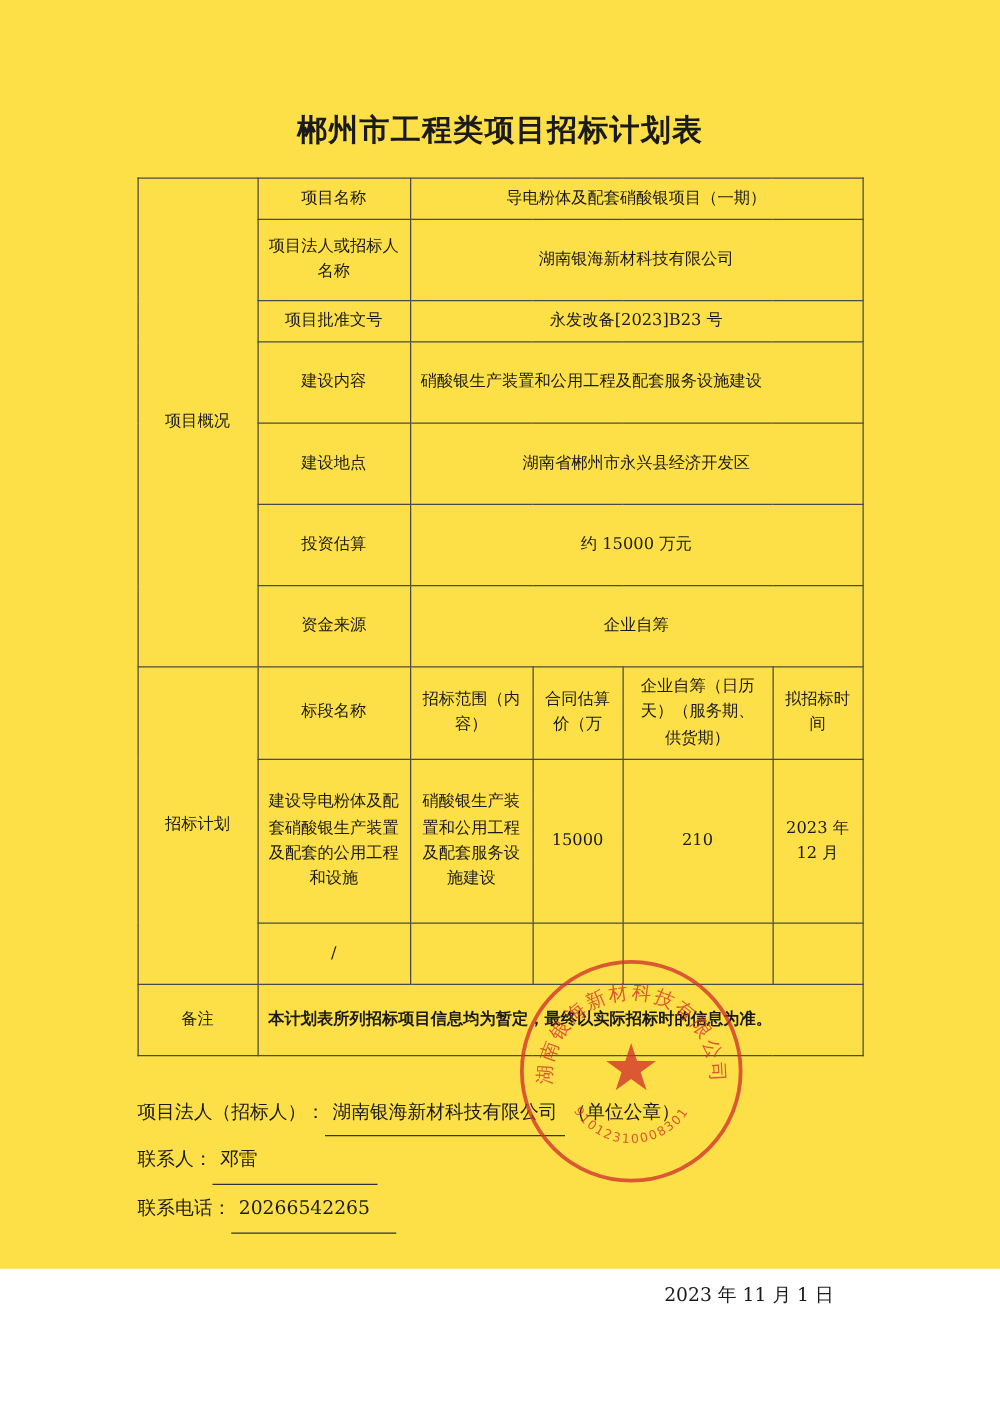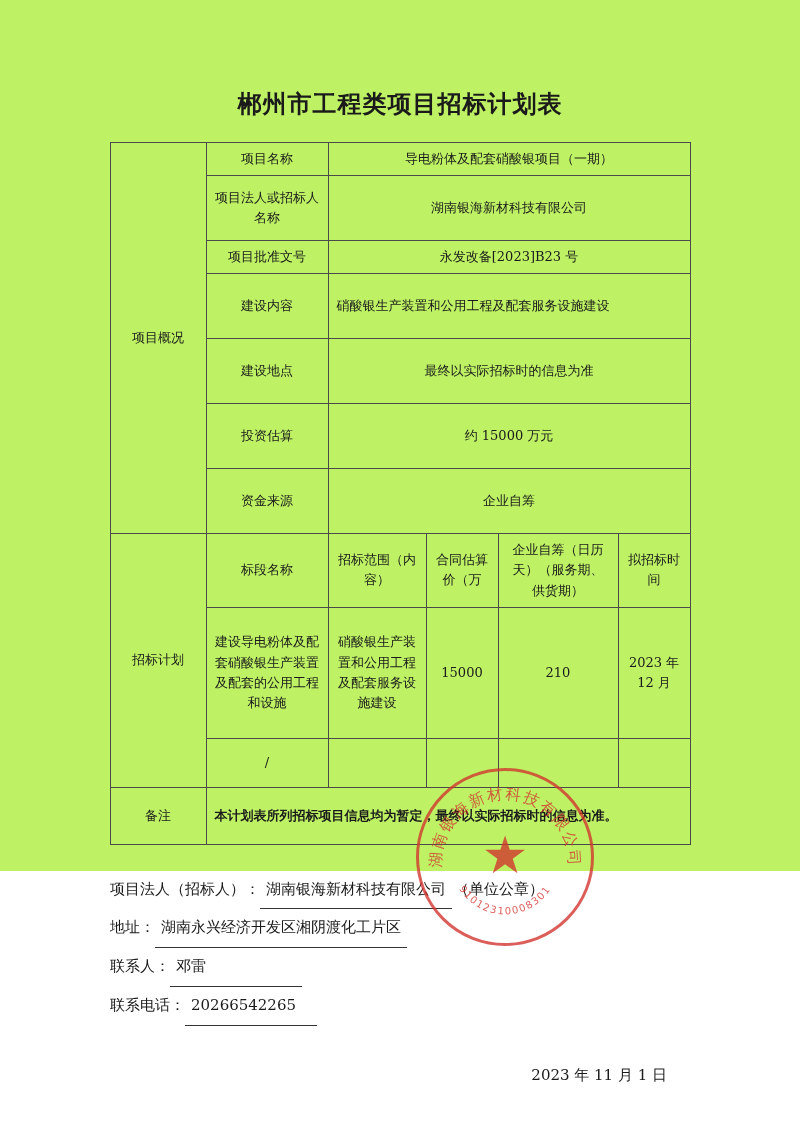--- a/index.html
+++ b/index.html
@@ -11,22 +11,22 @@
     width: 800px;
     height: 1129px;
     position: relative;
     font-family: "DejaVu Serif", "Liberation Serif", serif;
     color: #1a1a1a;
     overflow: hidden;
   }
   .page {
     position: relative;
     width: 800px;
-    height: 871px;
-    background: #bef264;
+    height: 1015px;
+    background: #fde047;
   }
   .doc-title {
     text-align: center;
     font-size: 24px;
     font-weight: bold;
     letter-spacing: 1px;
     margin: 0;
     padding-top: 88px;
     padding-bottom: 22px;
     font-family: "DejaVu Serif", "Liberation Serif", serif;
@@ -165,21 +165,21 @@
       <tr>
         <td class="field-col">项目批准文号</td>
         <td class="cell-center" colspan="4">永发改备[2023]B23 号</td>
       </tr>
       <tr>
         <td class="field-col tall">建设内容</td>
         <td class="cell-left" colspan="4">硝酸银生产装置和公用工程及配套服务设施建设</td>
       </tr>
       <tr>
         <td class="field-col tall">建设地点</td>
-        <td class="cell-center" colspan="4">最终以实际招标时的信息为准</td>
+        <td class="cell-center" colspan="4">湖南省郴州市永兴县经济开发区</td>
       </tr>
       <tr>
         <td class="field-col tall">投资估算</td>
         <td class="cell-center" colspan="4">约 15000 万元</td>
       </tr>
       <tr>
         <td class="field-col tall">资金来源</td>
         <td class="cell-center" colspan="4">企业自筹</td>
       </tr>
 
@@ -213,24 +213,20 @@
         <td class="remark-text" colspan="5" style="height:44px">本计划表所列招标项目信息均为暂定，最终以实际招标时的信息为准。</td>
       </tr>
     </tbody>
   </table>
 
   <div class="signature-block">
     <div class="sig-line">
       <span class="sig-label">项目法人（招标人）：</span>
       <span class="sig-value">湖南银海新材科技有限公司</span>
       <span class="sig-suffix">（单位公章）</span>
-    </div>
-    <div class="sig-line">
-      <span class="sig-label">地址：</span>
-      <span class="sig-value pad-right-2">湖南永兴经济开发区湘阴渡化工片区</span>
     </div>
     <div class="sig-line">
       <span class="sig-label">联系人：</span>
       <span class="sig-value pad-right-1">邓雷</span>
     </div>
     <div class="sig-line">
       <span class="sig-label">联系电话：</span>
       <span class="sig-value pad-right-1">20266542265</span>
     </div>
   </div>

